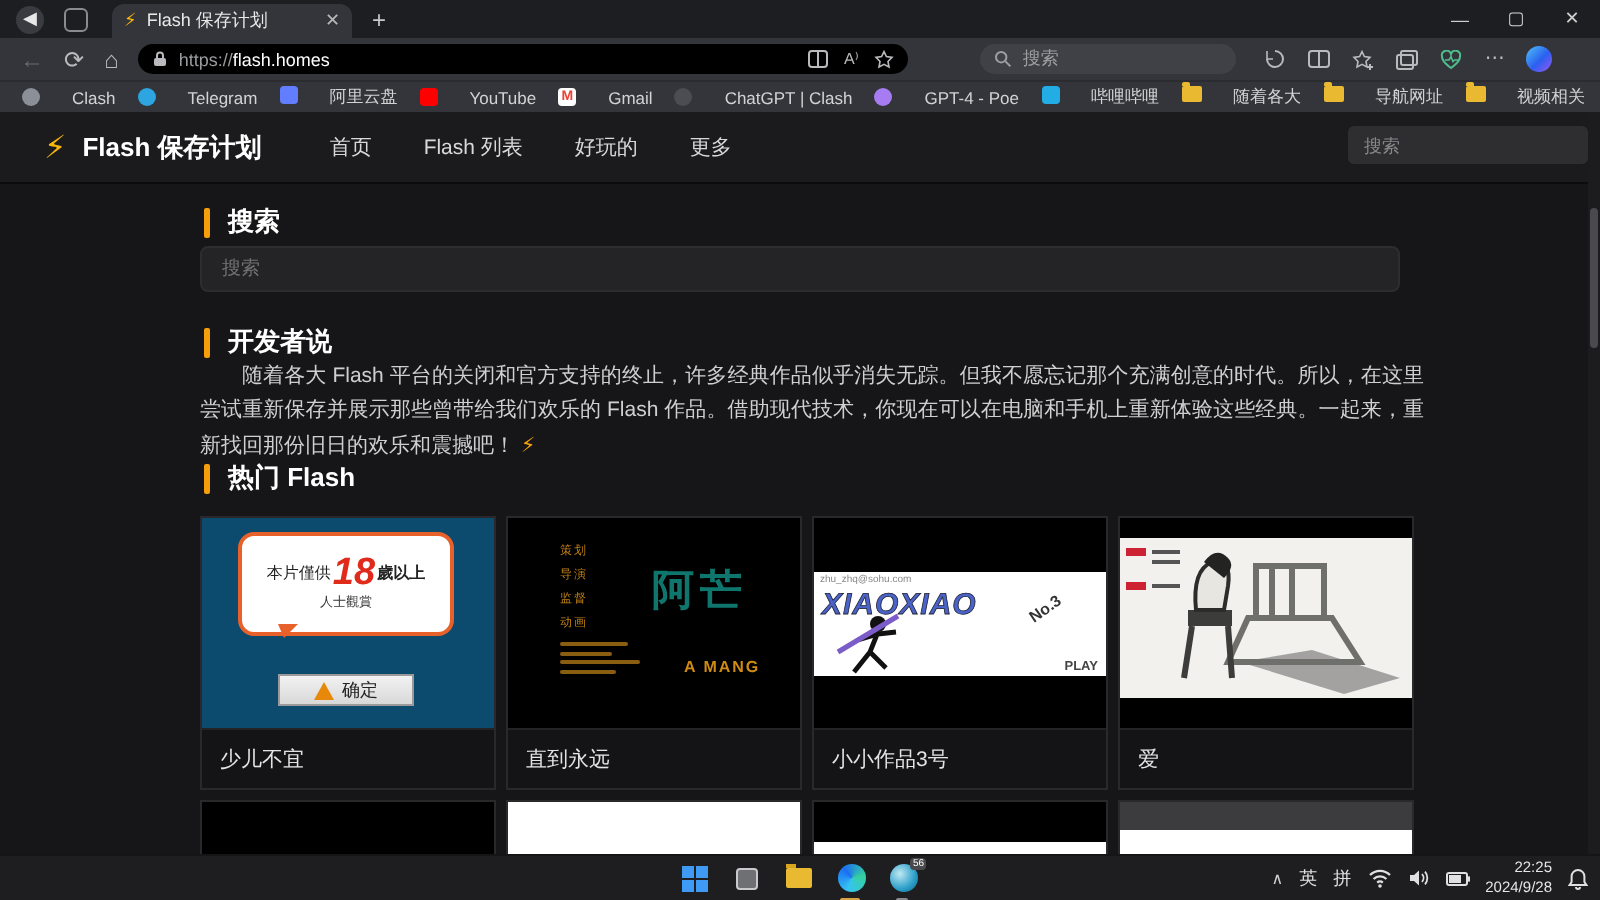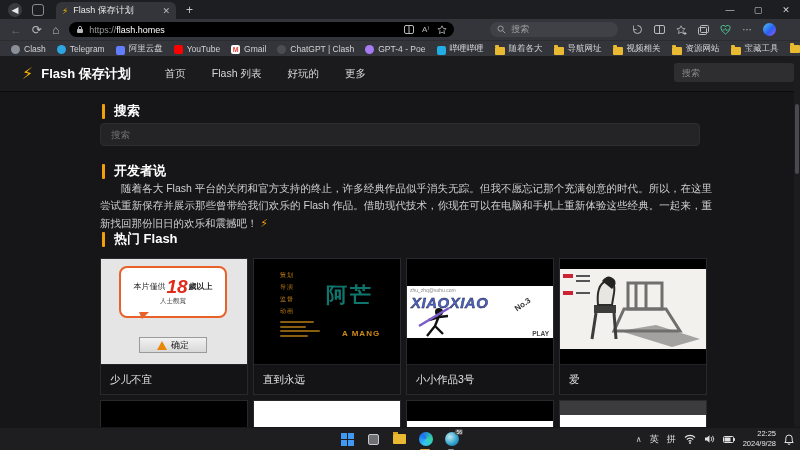--- a/index.html
+++ b/index.html
@@ -28,21 +28,21 @@
   .urltext { font-size:9px; color:#fff; }
   .urltext .proto { color:#9a9b9e; }
   .pill-right { margin-left:auto; display:flex; gap:8px; align-items:center; }
   .tb-search { height:15px; width:128px; margin-left:36px; background:#3f4146; border-radius:8px;
     display:flex; align-items:center; padding:0 7px; gap:5px; color:#9d9ea1; font-size:9px; }
   .tb-icons { display:flex; align-items:center; gap:11px; margin-left:14px; }
   .copilot { width:13px; height:13px; border-radius:50%; background:linear-gradient(135deg,#4ec3f7,#2b5ff0 55%,#9b59f5); }
 
   .bookmarks { left:0; top:40px; width:800px; height:16px; background:#33353a; border-top:1px solid #2a2c30;
     display:flex; align-items:center; font-size:8.5px; color:#d2d3d5; }
-  .bm { display:flex; align-items:flex-end; gap:4px; margin-left:11px; white-space:nowrap; }
+  .bm { display:flex; align-items:flex-start; gap:16px; margin-left:11px; white-space:nowrap; }
   .fav { width:9px; height:9px; border-radius:2px; display:inline-block; }
   .folder { width:10px; height:8px; position:relative; background:#e8b931; border-radius:1px; }
   .folder::before { content:""; position:absolute; top:-2px; left:0; width:4px; height:2px; background:#e8b931; border-radius:1px 1px 0 0; }
 
   
   .siteheader { left:0; top:56px; width:800px; height:36px; background:#1b1b1d; border-bottom:1px solid #0c0c0d;
     display:flex; align-items:center; }
   .bolt { color:#f5b50a; font-size:16px; margin-left:22px; }
   .brand { color:#ffffff; font-size:13px; font-weight:bold; margin-left:8px; }
   .sitenav { display:flex; gap:26px; margin-left:34px; }
@@ -62,21 +62,21 @@
     line-height:1.65; text-indent:2em; text-align:justify; }
   .devtext .pemoji { color:#f5a00a; }
 
   .cards { position:absolute; left:100px; top:166px; width:610px; display:flex; gap:5px; }
   .card { width:148px; background:#101012; border:1px solid #29292c; }
   .thumb { width:100%; height:105px; position:relative; overflow:hidden; background:#000; }
   .ctitle { height:30px; display:flex; align-items:center; padding-left:9px; color:#e3e3e3; font-size:10.5px;
     background:#141416; border-top:1px solid #232326; }
 
   
-  .t-white { background:#e5e5e5; }
+  .t-white { background:#0c4a6e; }
   .bubble { position:absolute; left:18px; top:7px; width:108px; height:52px; border:2px solid #e8612a; border-radius:8px;
     background:#fff; text-align:center; }
   .bubble::after { content:""; position:absolute; left:18px; bottom:-10px; border:7px solid transparent;
     border-top-color:#e8612a; border-left-width:3px; }
   .bl1 { font-size:8px; color:#222; margin-top:9px; display:flex; align-items:center; justify-content:center; }
   .bl1 .num { color:#e02a1a; font-size:19px; font-weight:bold; font-style:italic; line-height:1; margin:0 1px; }
   .bl2 { font-size:6.5px; color:#333; margin-top:1px; }
   .confirm { position:absolute; left:38px; top:78px; width:68px; height:16px; background:linear-gradient(#f2f2f2,#d8d8d8);
     border:1px solid #9a9a9a; display:flex; align-items:center; justify-content:center; gap:4px; font-size:9px; color:#222; }
   .warn { width:0; height:0; border-left:5px solid transparent; border-right:5px solid transparent; border-bottom:9px solid #e8880a; position:relative; }

